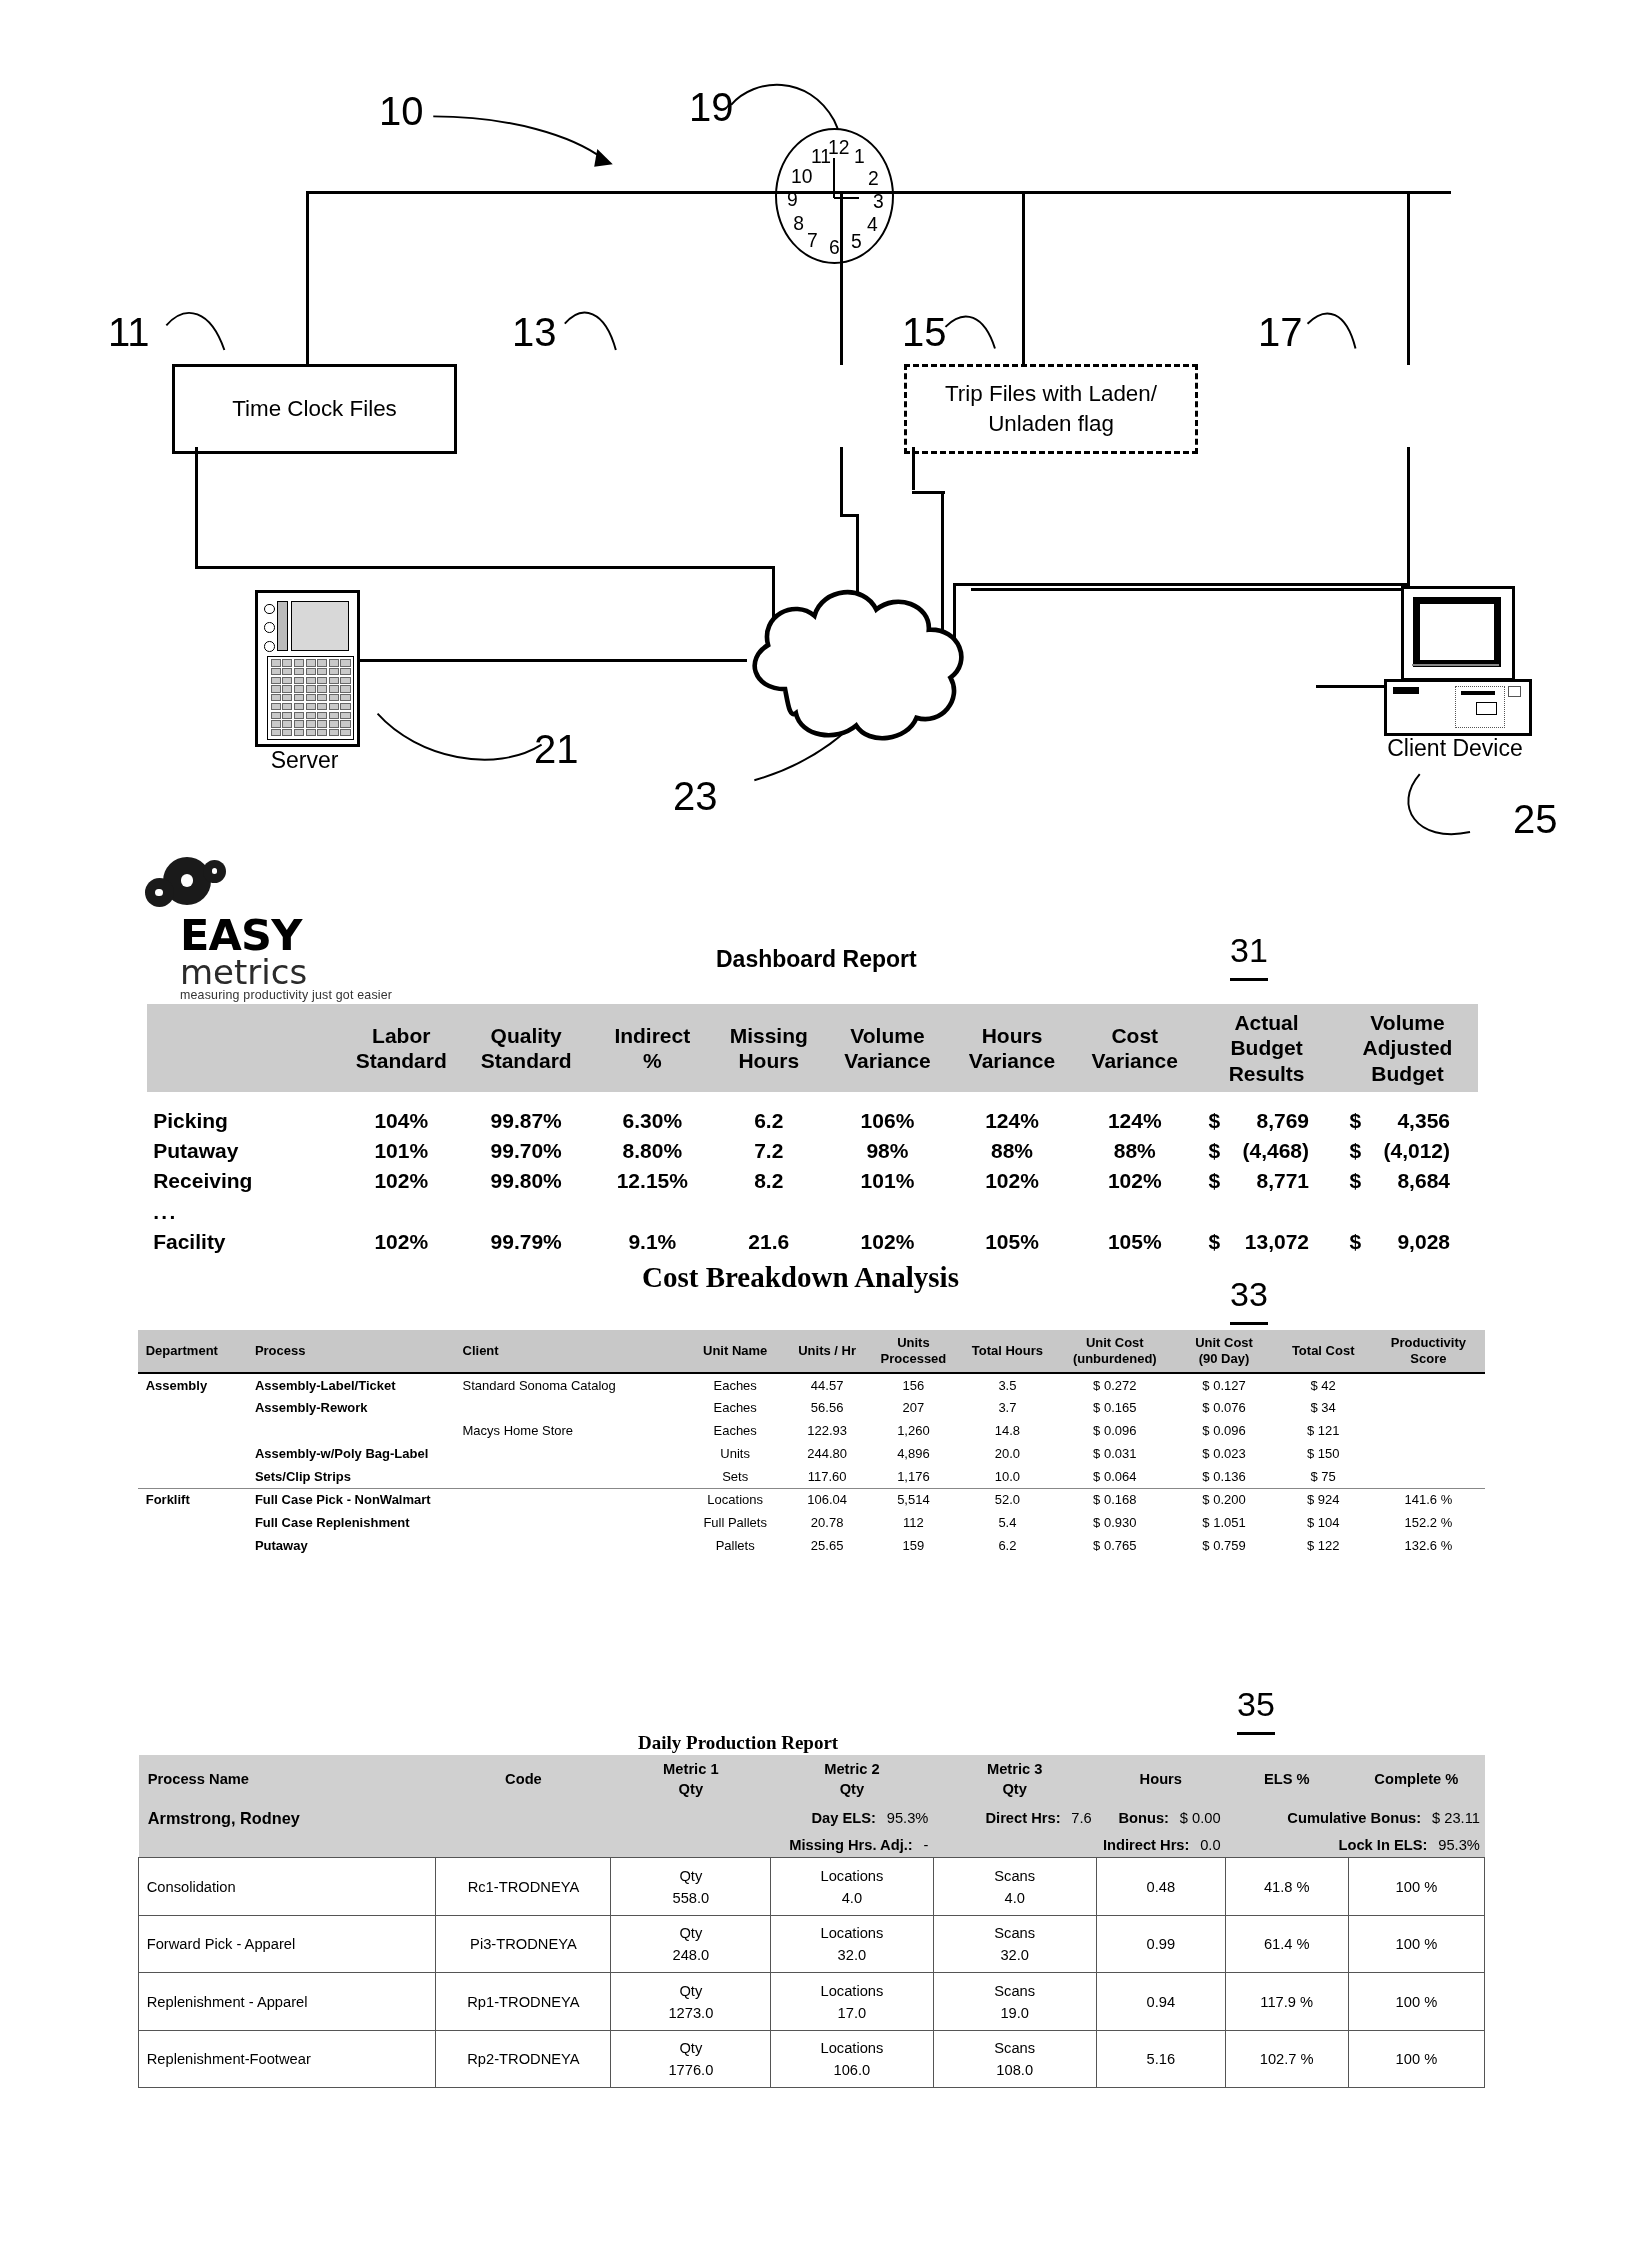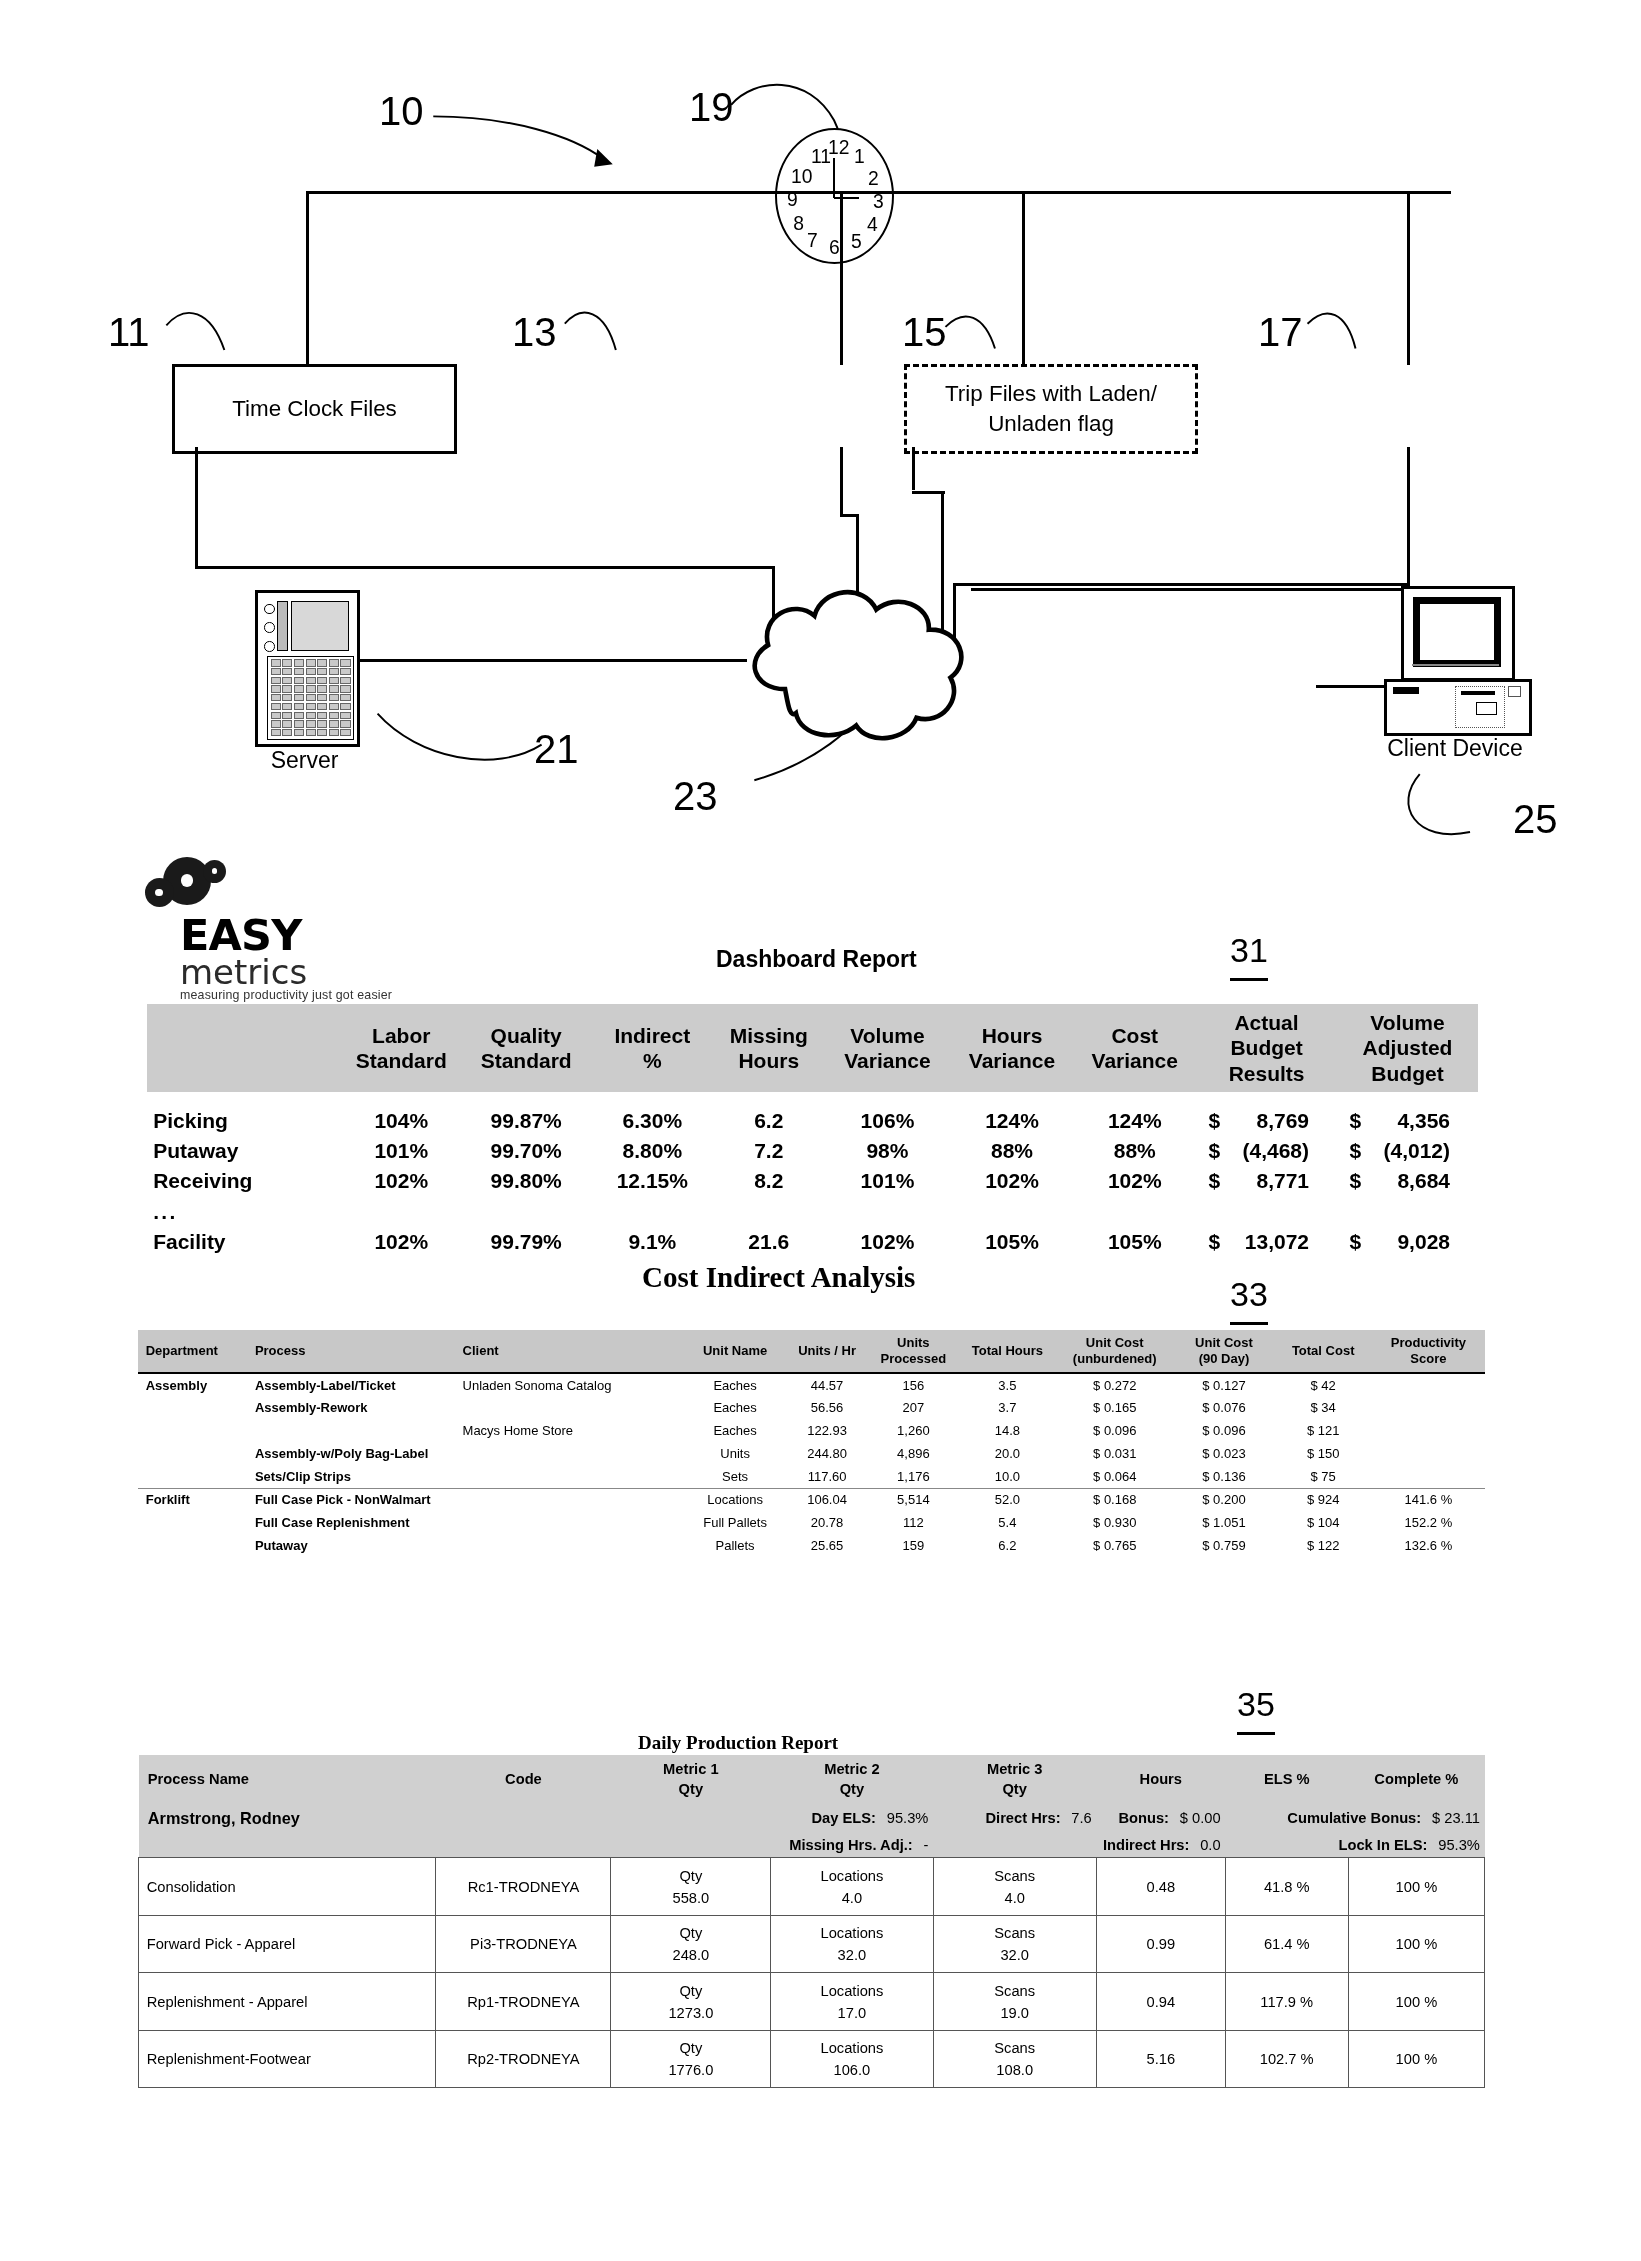--- a/index.html
+++ b/index.html
@@ -370,21 +370,21 @@
         <td class="ctr">105%</td>
         <td class="ctr">105%</td>
         <td class="cur">$</td>
         <td class="amt">13,072</td>
         <td class="cur">$</td>
         <td class="amt">9,028</td>
       </tr>
     </tbody>
   </table>
 
-  <div class="rpt-title" style="left:642px;top:1261px;font-size:29px;font-family:'Liberation Serif',serif;">Cost Indirect Analysis</div>
+  <div class="rpt-title" style="left:642px;top:1261px;font-size:29px;font-family:'Liberation Serif',serif;">Cost Breakdown Analysis</div>
   <div class="rpt-num" style="left:1230px;top:1277px;">33</div>
 
   <table class="cost">
     <thead>
       <tr>
         <th class="lft" style="width:104px;padding-left:7.7px;"><span>Department</span></th>
         <th class="lft" style="width:205px;"><span>Process</span></th>
         <th class="lft" style="width:224px;"><span>Client</span></th>
         <th style="width:97px;"><span>Unit Name</span></th>
         <th style="width:77px;"><span>Units / Hr</span></th>
@@ -393,21 +393,21 @@
         <th style="width:112px;"><span>Unit Cost</span><br><span>(unburdened)</span></th>
         <th style="width:97px;"><span>Unit Cost</span><br><span>(90 Day)</span></th>
         <th style="width:93px;"><span>Total Cost</span></th>
         <th style="width:108px;"><span>Productivity</span><br><span>Score</span></th>
       </tr>
     </thead>
     <tbody>
       <tr class="rule-top">
         <td class="lft bold" style="padding-left:7.7px;">Assembly</td>
         <td class="lft bold">Assembly-Label/Ticket</td>
-        <td class="lft">Unladen Sonoma Catalog</td>
+        <td class="lft">Standard Sonoma Catalog</td>
         <td class="ctr">Eaches</td>
         <td class="ctr">44.57</td>
         <td class="ctr">156</td>
         <td class="ctr">3.5</td>
         <td class="ctr">$ 0.272</td>
         <td class="ctr">$ 0.127</td>
         <td class="ctr">$ 42</td>
         <td class="ctr"></td>
       </tr>
       <tr>

